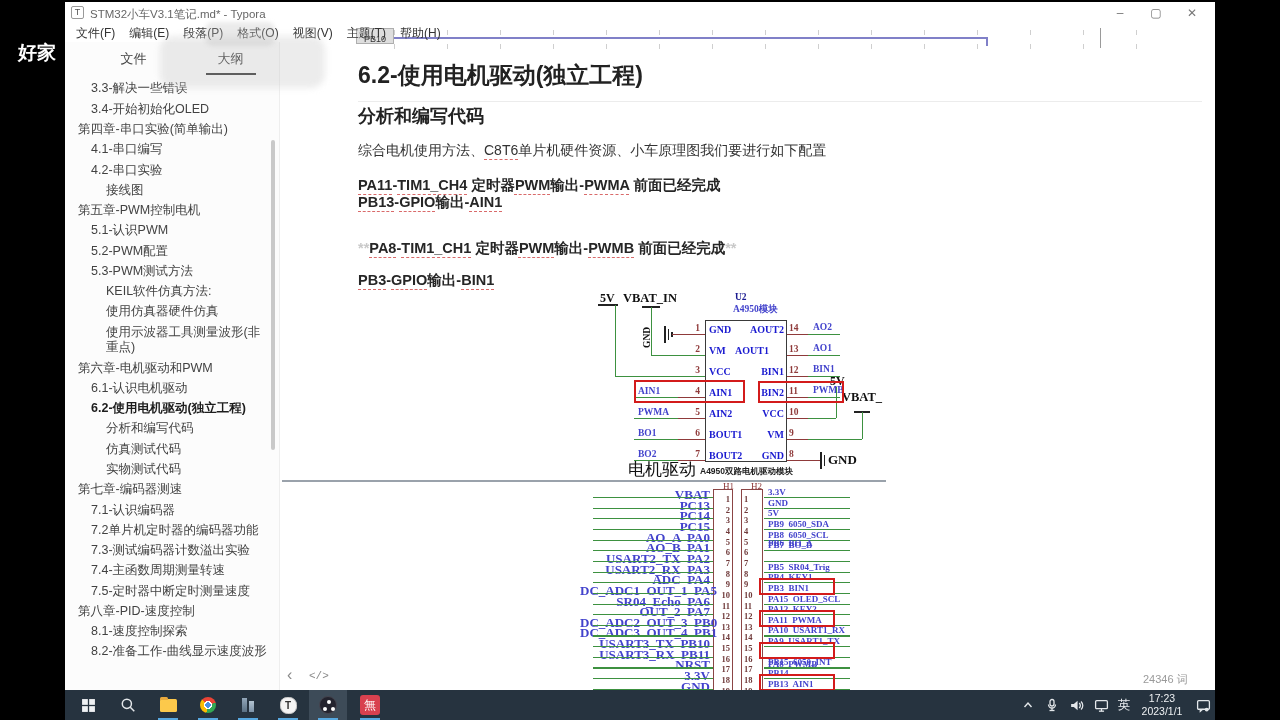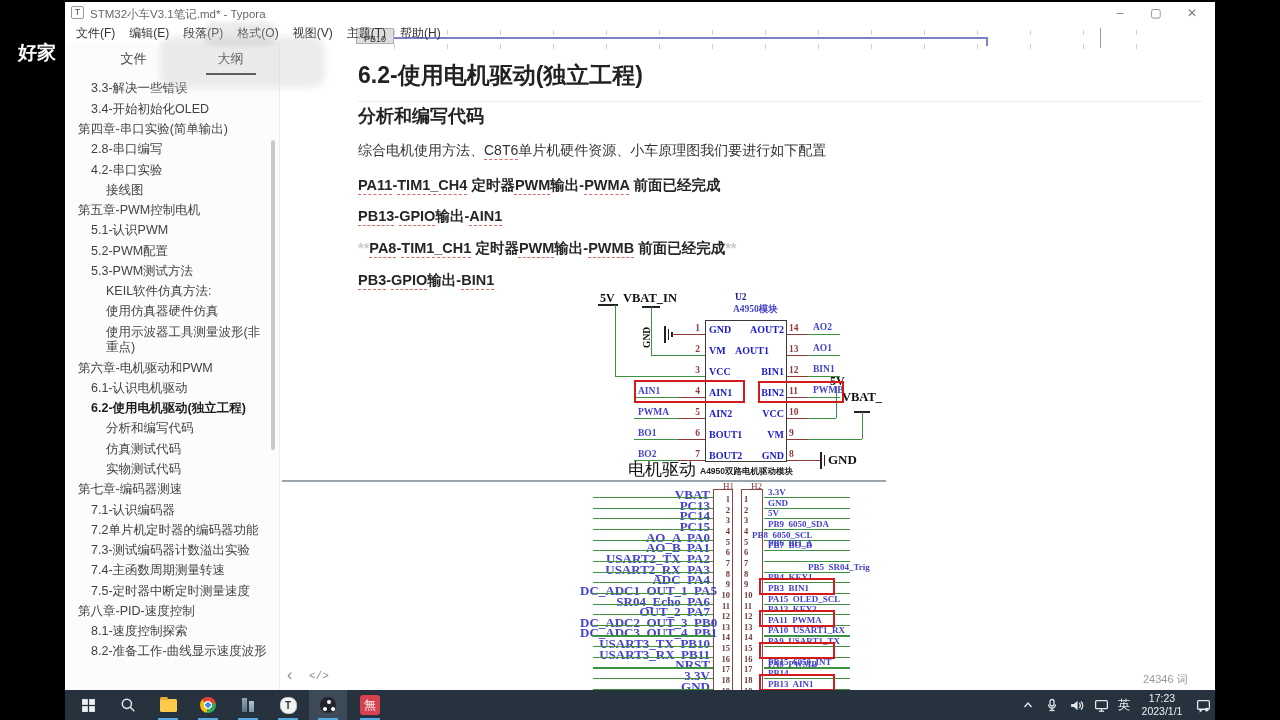--- a/index.html
+++ b/index.html
@@ -42,21 +42,21 @@
   .frag-drop{position:absolute;left:706px;top:13px;width:2px;height:9px;background:var(--purple_line);}
   .frag-ticks{position:absolute;height:5px;background-image:repeating-linear-gradient(90deg,#c3c3c3 0 1px,transparent 1px 53px);opacity:.8;}
   .ft1{left:114px;top:6px;width:780px;} .ft2{left:114px;top:20px;width:780px;}
   .frag-vline{position:absolute;left:820px;top:4px;width:1px;height:20px;background:#9a9a9a;}
 
   .h2{position:absolute;left:78px;top:36px;width:844px;font-size:23px;font-weight:700;color:#222;
       padding-bottom:10px;border-bottom:1px solid #ececec;}
   .h3{position:absolute;left:78px;top:80px;font-size:18px;font-weight:700;color:#222;}
   .para{position:absolute;left:78px;top:118px;font-size:14px;color:#333;}
   .bline{position:absolute;left:78px;font-size:14.5px;font-weight:700;color:#262626;}
-  .bl0{top:152px;} .bl1{top:183px;} .bl2{top:215px;} .bl3{top:247px;}
+  .bl0{top:152px;} .bl1{top:169px;} .bl2{top:215px;} .bl3{top:247px;}
   .sp-err{text-decoration:underline dashed var(--spell);text-decoration-thickness:1.2px;text-underline-offset:3.5px;}
   .md-mark{color:#c9c9c9;font-weight:600;}
 
   
   .schematic{position:absolute;left:310px;top:266px;width:335px;height:196px;
              font-family:"Liberation Serif",serif;}
   .schematic div{position:absolute;}
   .chip{left:115px;top:30px;width:82px;height:142px;border:1.5px solid #3a3a3a;background:#fff;}
   .pin-name{font-size:10px;font-weight:700;color:var(--pin_blue);white-space:nowrap;}
   .pin-num{font-size:9.5px;font-weight:700;color:var(--num_red);}
@@ -151,21 +151,21 @@
 
       <div class="sidebar">
         <div class="tabs" id="sidebar-tabs">
             <div class="tab"><span class="tlab">文件</span></div>
             <div class="tab active"><span class="tlab">大纲</span></div>
           </div>
         <div class="outline" id="outline">
             <div class="o-item l2">3.3-解决一些错误</div>
             <div class="o-item l2">3.4-开始初始化OLED</div>
             <div class="o-item l1">第四章-串口实验(简单输出)</div>
-            <div class="o-item l2">2.8-串口编写</div>
+            <div class="o-item l2">4.1-串口编写</div>
             <div class="o-item l2">4.2-串口实验</div>
             <div class="o-item l3">接线图</div>
             <div class="o-item l1">第五章-PWM控制电机</div>
             <div class="o-item l2">5.1-认识PWM</div>
             <div class="o-item l2">5.2-PWM配置</div>
             <div class="o-item l2">5.3-PWM测试方法</div>
             <div class="o-item l3">KEIL软件仿真方法:</div>
             <div class="o-item l3">使用仿真器硬件仿真</div>
             <div class="o-item l3">使用示波器工具测量波形(非重点)</div>
             <div class="o-item l1">第六章-电机驱动和PWM</div>
@@ -323,39 +323,39 @@
             <div class="pt-l" style="left: 0px; top: 38.95px;">PC15</div>
             <div class="wire" style="left: 13px; top: 48.95px; width: 120px;"></div>
             <div class="pt-n" style="left: 135px; top: 45.95px; width: 15px; text-align: right;">4</div>
             <div class="pt-n" style="left: 164px; top: 45.95px; width: 15px;">4</div>
             <div class="pt-r" style="left: 188px; top: 38.95px;">PB9  6050_SDA</div>
             <div class="wire" style="left: 184px; top: 48.95px; width: 86px;"></div>
             <div class="pt-l" style="left: 0px; top: 49.6px;">AO_A  PA0</div>
             <div class="wire" style="left: 13px; top: 59.6px; width: 120px;"></div>
             <div class="pt-n" style="left: 135px; top: 56.6px; width: 15px; text-align: right;">5</div>
             <div class="pt-n" style="left: 164px; top: 56.6px; width: 15px;">5</div>
-            <div class="pt-r" style="left: 172px; top: 49.6px;">PB8  6050_SCL</div>
+            <div class="pt-r" style="left: 188px; top: 49.6px;">PB8  6050_SCL</div>
             <div class="wire" style="left: 184px; top: 59.6px; width: 86px;"></div>
             <div class="pt-l" style="left: 0px; top: 60.25px;">AO_B  PA1</div>
             <div class="wire" style="left: 13px; top: 70.25px; width: 120px;"></div>
             <div class="pt-n" style="left: 135px; top: 67.25px; width: 15px; text-align: right;">6</div>
             <div class="pt-n" style="left: 164px; top: 67.25px; width: 15px;">6</div>
             <div class="pt-r" style="left: 188px; top: 60.25px;">PB7  BO_B</div>
             <div class="wire" style="left: 184px; top: 70.25px; width: 86px;"></div>
             <div class="pt-l" style="left: 0px; top: 70.9px;">USART2_TX  PA2</div>
             <div class="wire" style="left: 13px; top: 80.9px; width: 120px;"></div>
             <div class="pt-n" style="left: 135px; top: 77.9px; width: 15px; text-align: right;">7</div>
             <div class="pt-n" style="left: 164px; top: 77.9px; width: 15px;">7</div>
             <div class="pt-r" style="left: 188px; top: 58px;">PB6  BO_A</div>
             <div class="wire" style="left: 184px; top: 80.9px; width: 86px;"></div>
             <div class="pt-l" style="left: 0px; top: 81.55px;">USART2_RX  PA3</div>
             <div class="wire" style="left: 13px; top: 91.55px; width: 120px;"></div>
             <div class="pt-n" style="left: 135px; top: 88.55px; width: 15px; text-align: right;">8</div>
             <div class="pt-n" style="left: 164px; top: 88.55px; width: 15px;">8</div>
-            <div class="pt-r" style="left: 188px; top: 81.55px; margin-left: 40px;">PB5  SR04_Trig</div>
+            <div class="pt-r" style="left: 188px; top: 81.55px;">PB5  SR04_Trig</div>
             <div class="wire" style="left: 184px; top: 91.55px; width: 86px;"></div>
             <div class="pt-l" style="left: 0px; top: 92.2px;">ADC  PA4</div>
             <div class="wire" style="left: 13px; top: 102.2px; width: 120px;"></div>
             <div class="pt-n" style="left: 135px; top: 99.2px; width: 15px; text-align: right;">9</div>
             <div class="pt-n" style="left: 164px; top: 99.2px; width: 15px;">9</div>
             <div class="pt-r" style="left: 188px; top: 92.2px;">PB4  KEY1</div>
             <div class="wire" style="left: 184px; top: 102.2px; width: 86px;"></div>
             <div class="pt-l" style="left: 0px; top: 102.85px;">DC_ADC1  OUT_1  PA5</div>
             <div class="wire" style="left: 13px; top: 112.85px; width: 120px;"></div>
             <div class="pt-n" style="left: 135px; top: 109.85px; width: 15px; text-align: right;">10</div>

